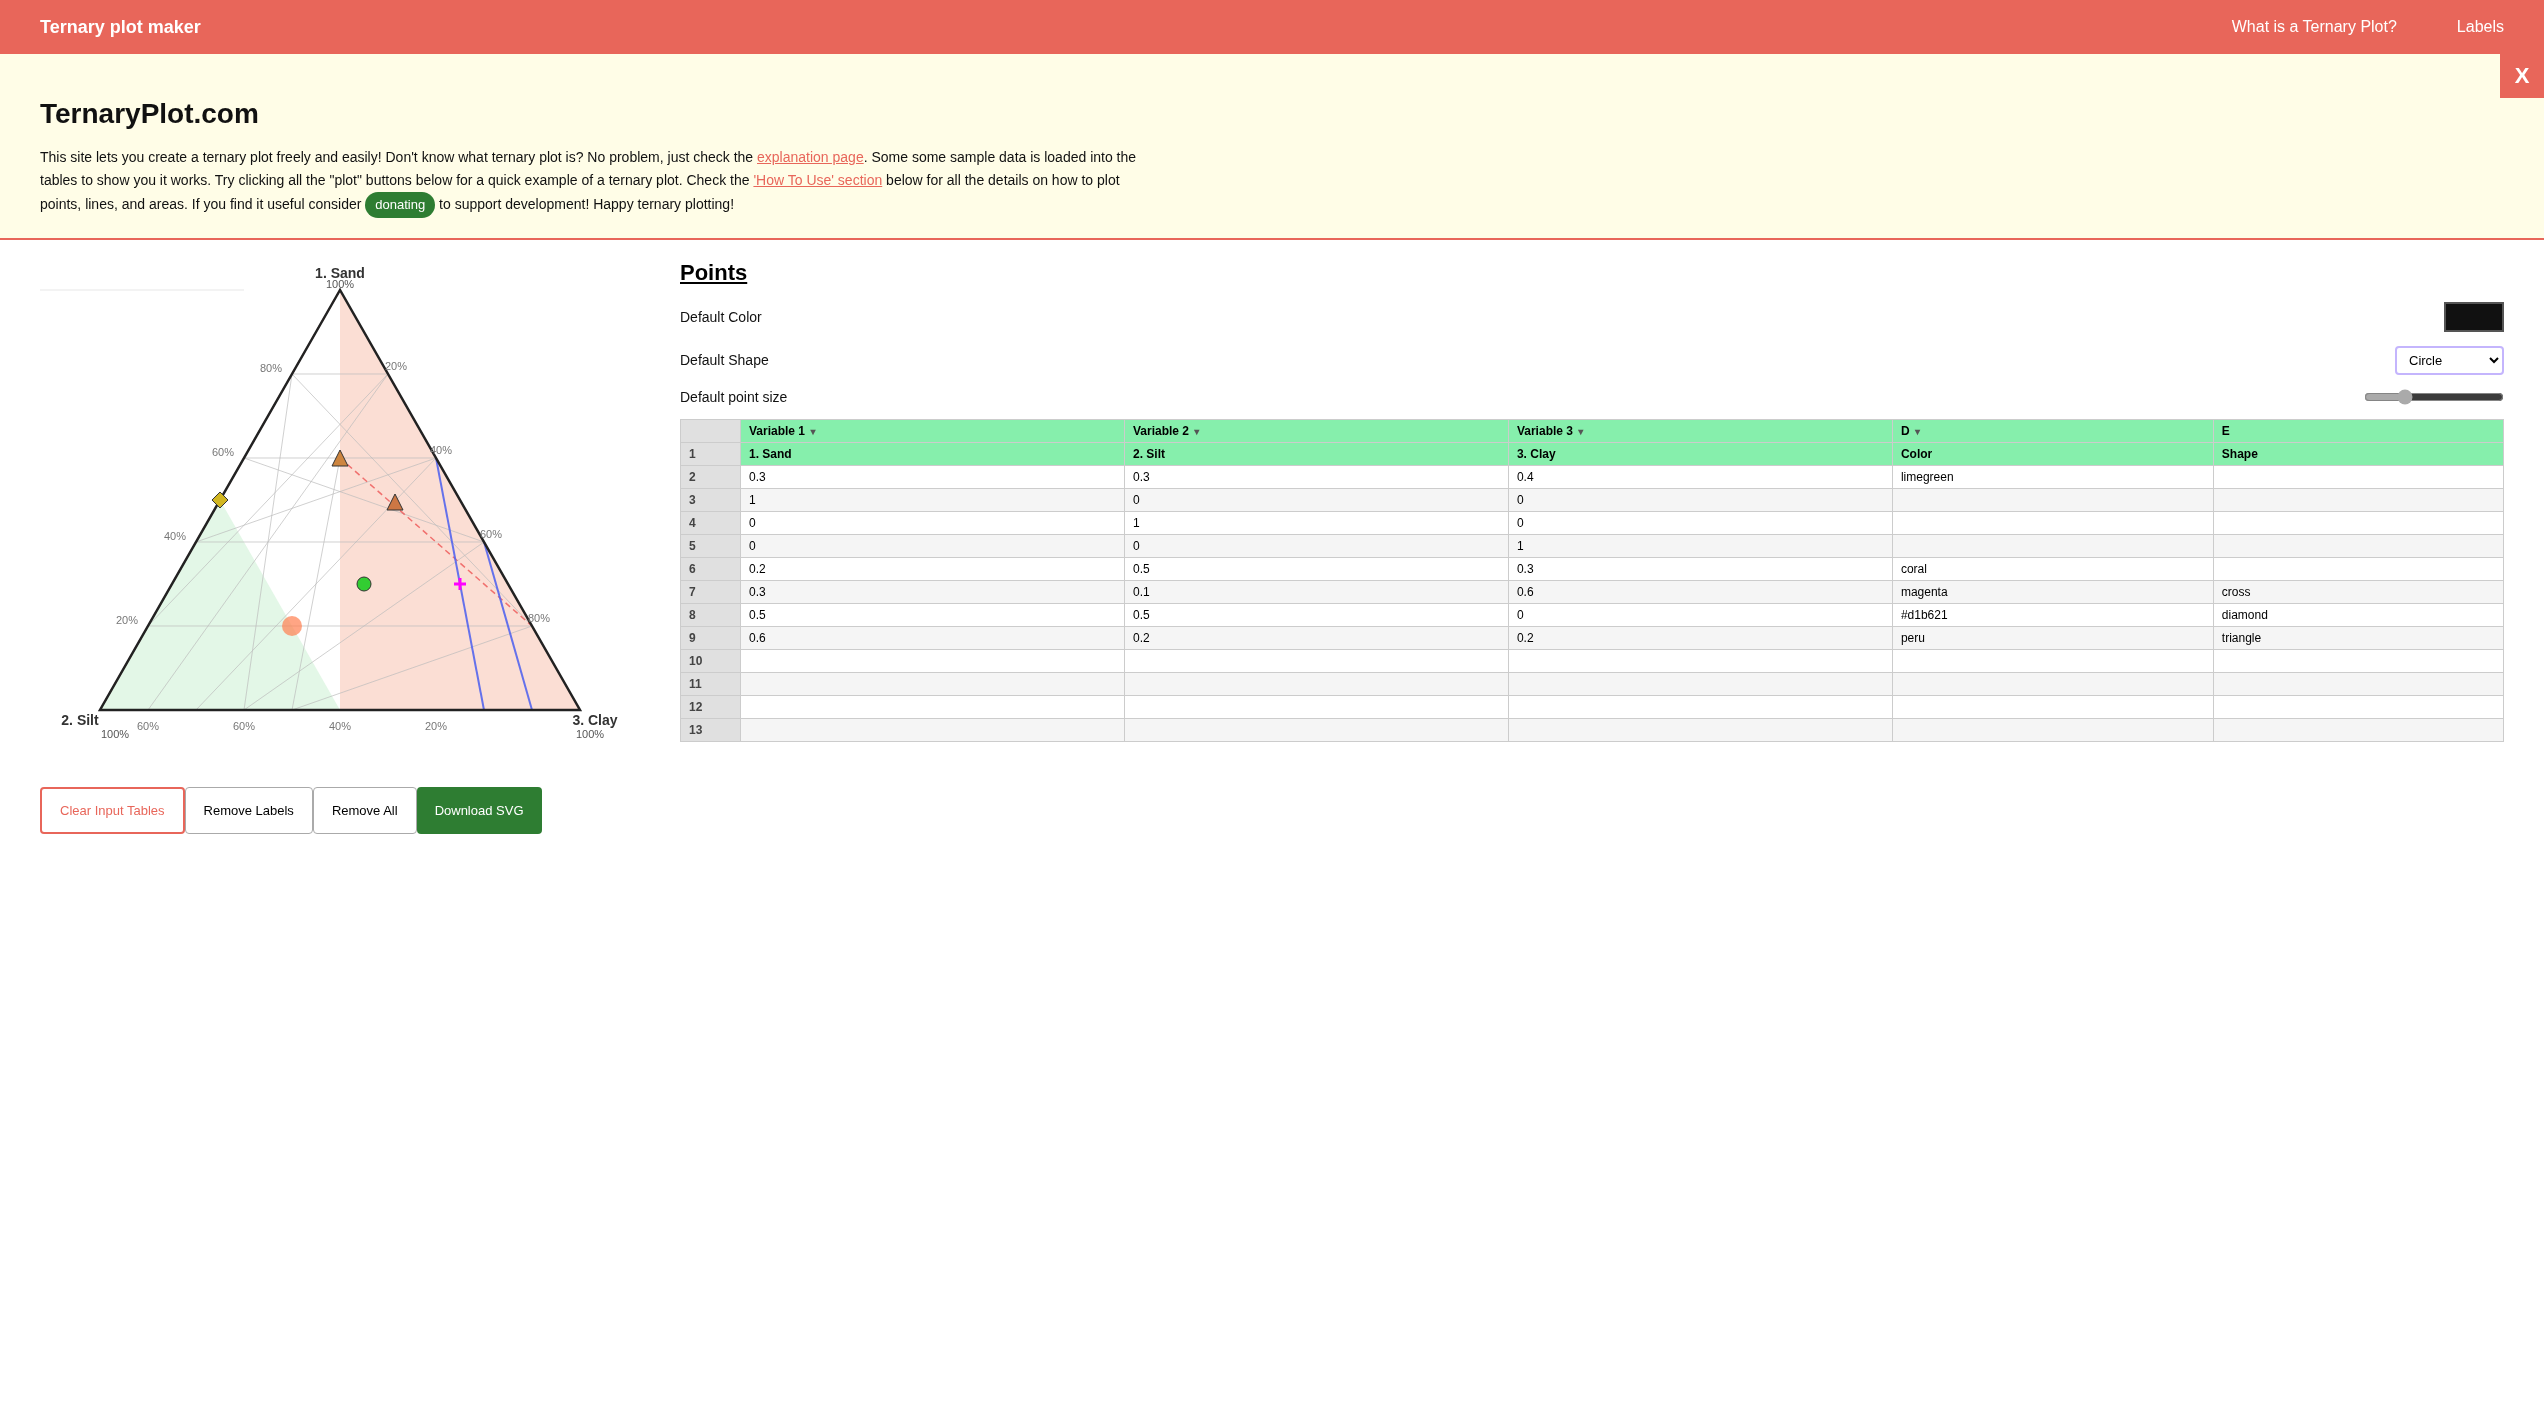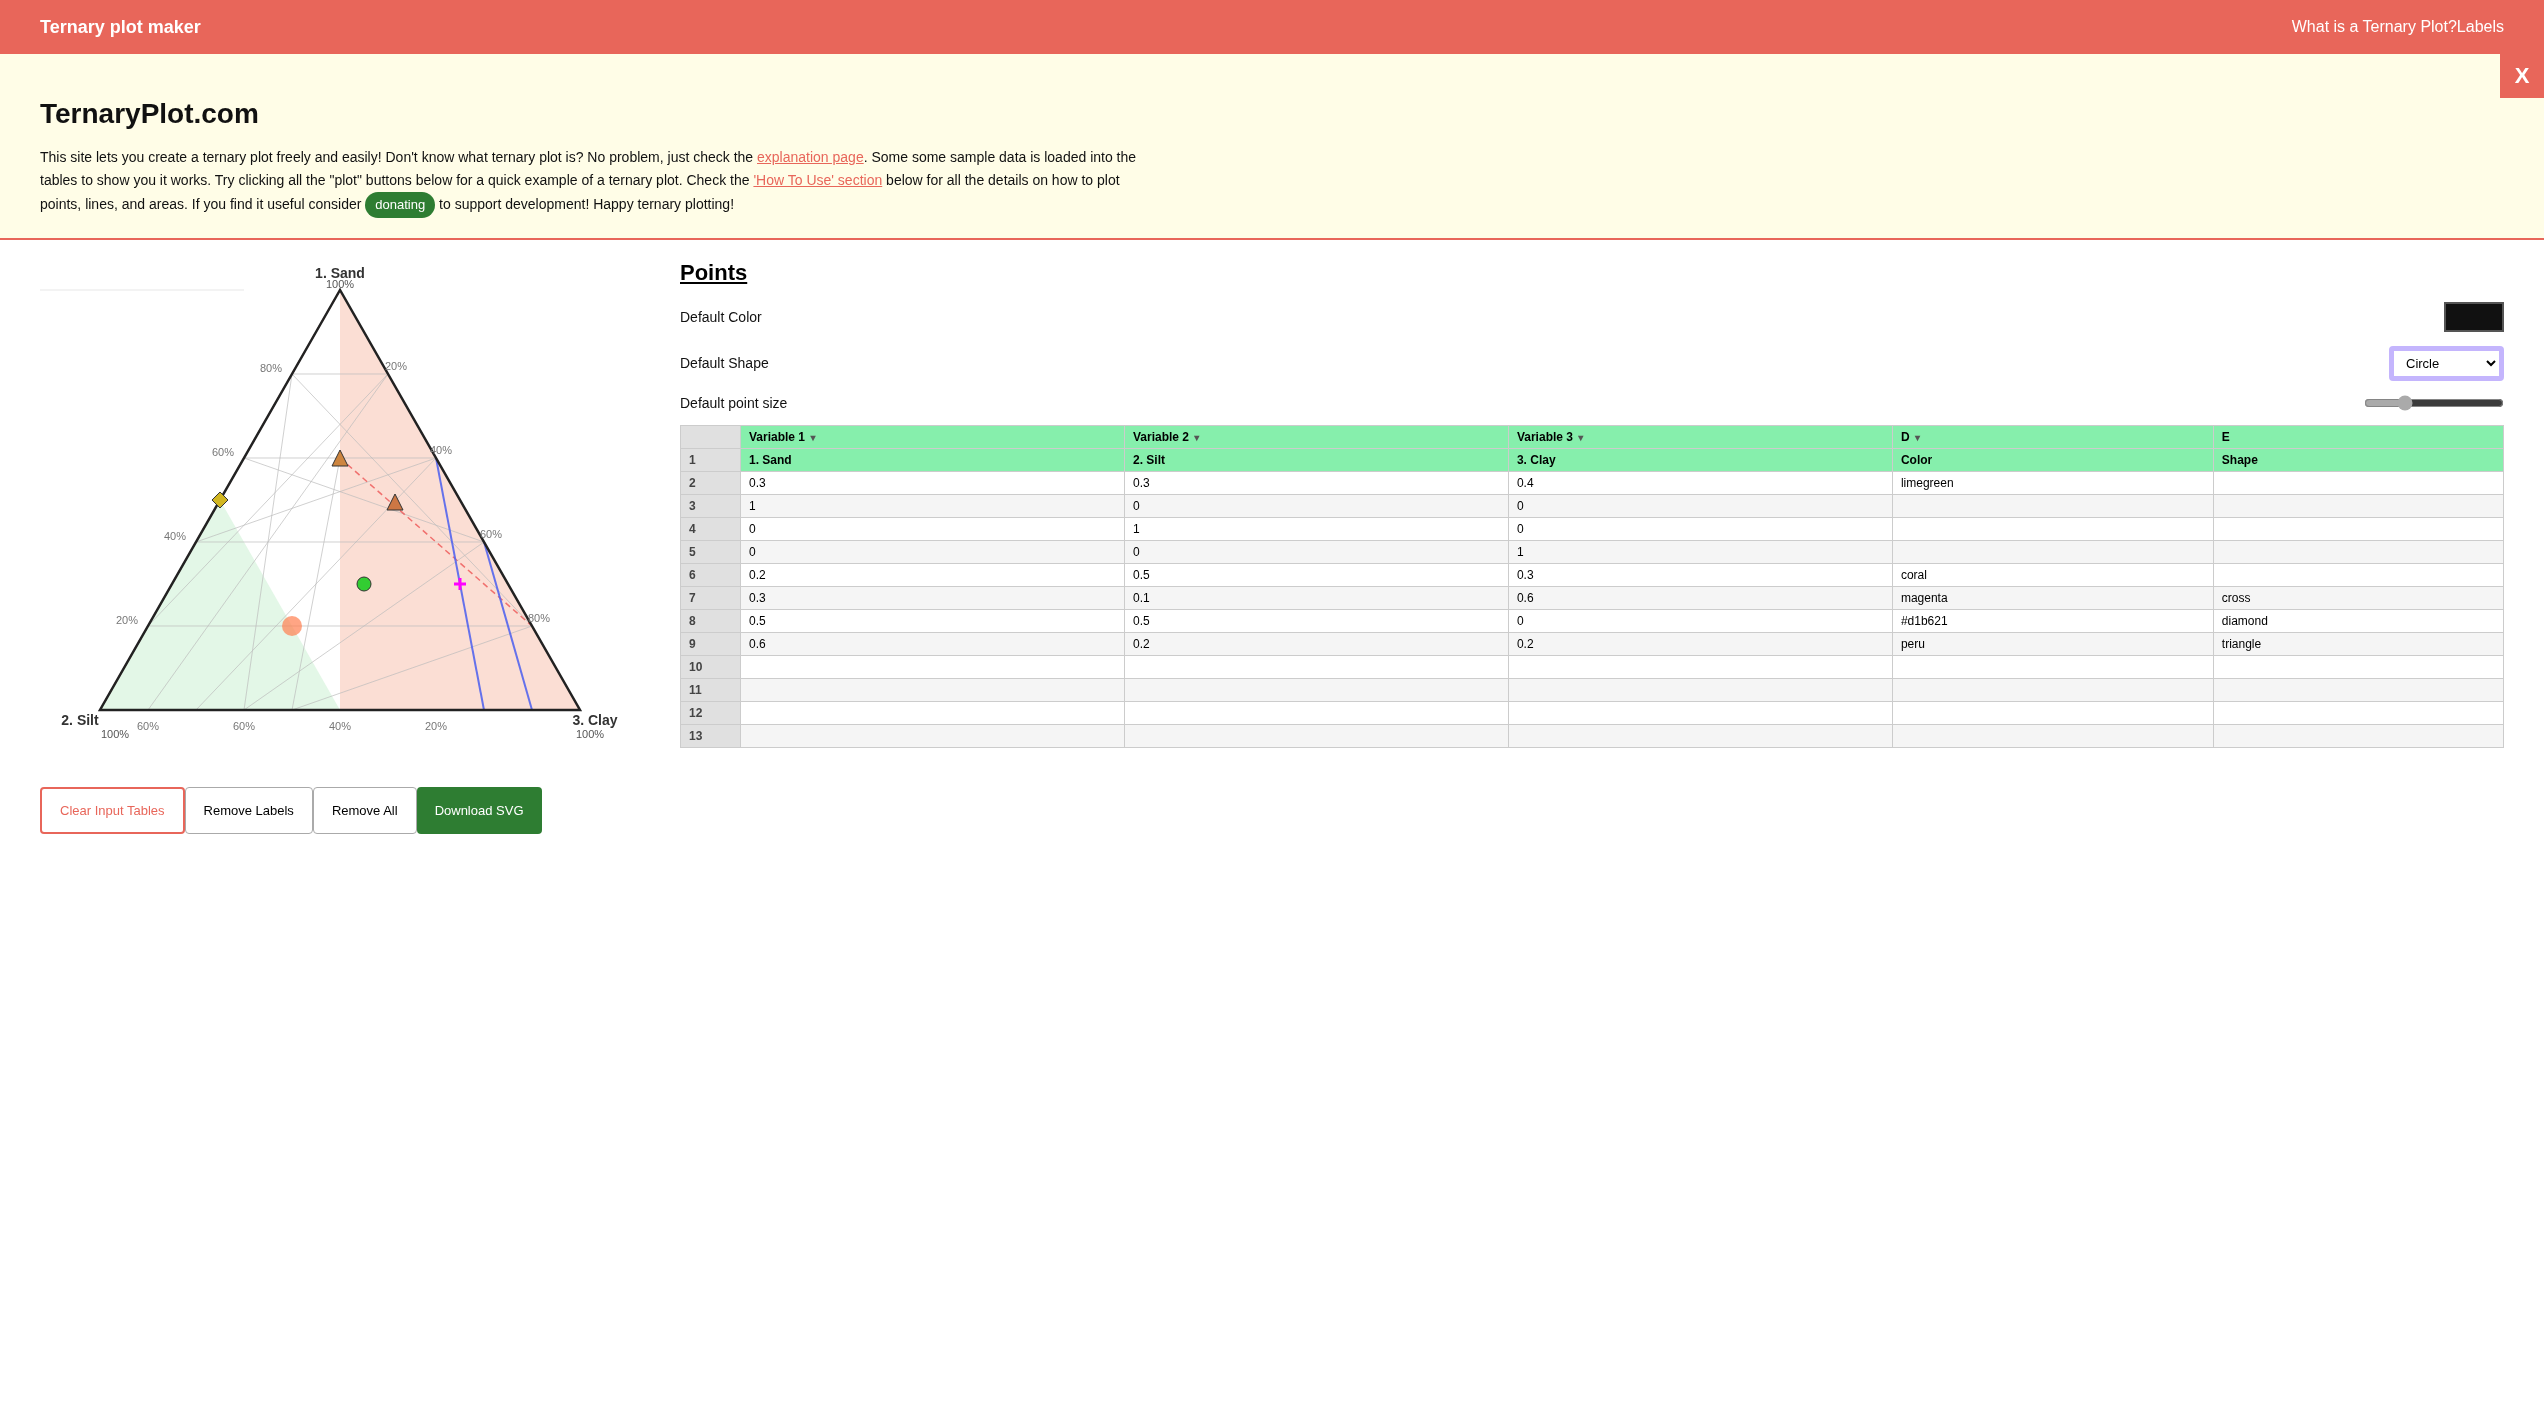--- a/index.html
+++ b/index.html
@@ -16,20 +16,21 @@
     }
     .header-title {
       color: #fff;
       font-size: 18px;
       font-weight: bold;
       text-decoration: none;
       cursor: pointer;
     }
     .header-nav {
       display: flex;
+      gap: 60px;
       align-items: center;
     }
     .header-nav a {
       color: #fff;
       font-size: 16px;
       text-decoration: none;
       cursor: pointer;
     }
 
     
@@ -121,21 +122,21 @@
       color: #111;
     }
     .color-swatch {
       width: 60px;
       height: 30px;
       background: #111;
       border: 2px solid #555;
       display: inline-block;
     }
     .shape-select {
-      border: 5px solid #c4b5fd;
+      border: 2px solid #c4b5fd;
       border-radius: 4px;
       padding: 4px 24px 4px 8px;
       font-size: 13px;
       appearance: auto;
       background: #fff;
       cursor: pointer;
       min-width: 100px;
     }
     .size-slider {
       width: 140px;

